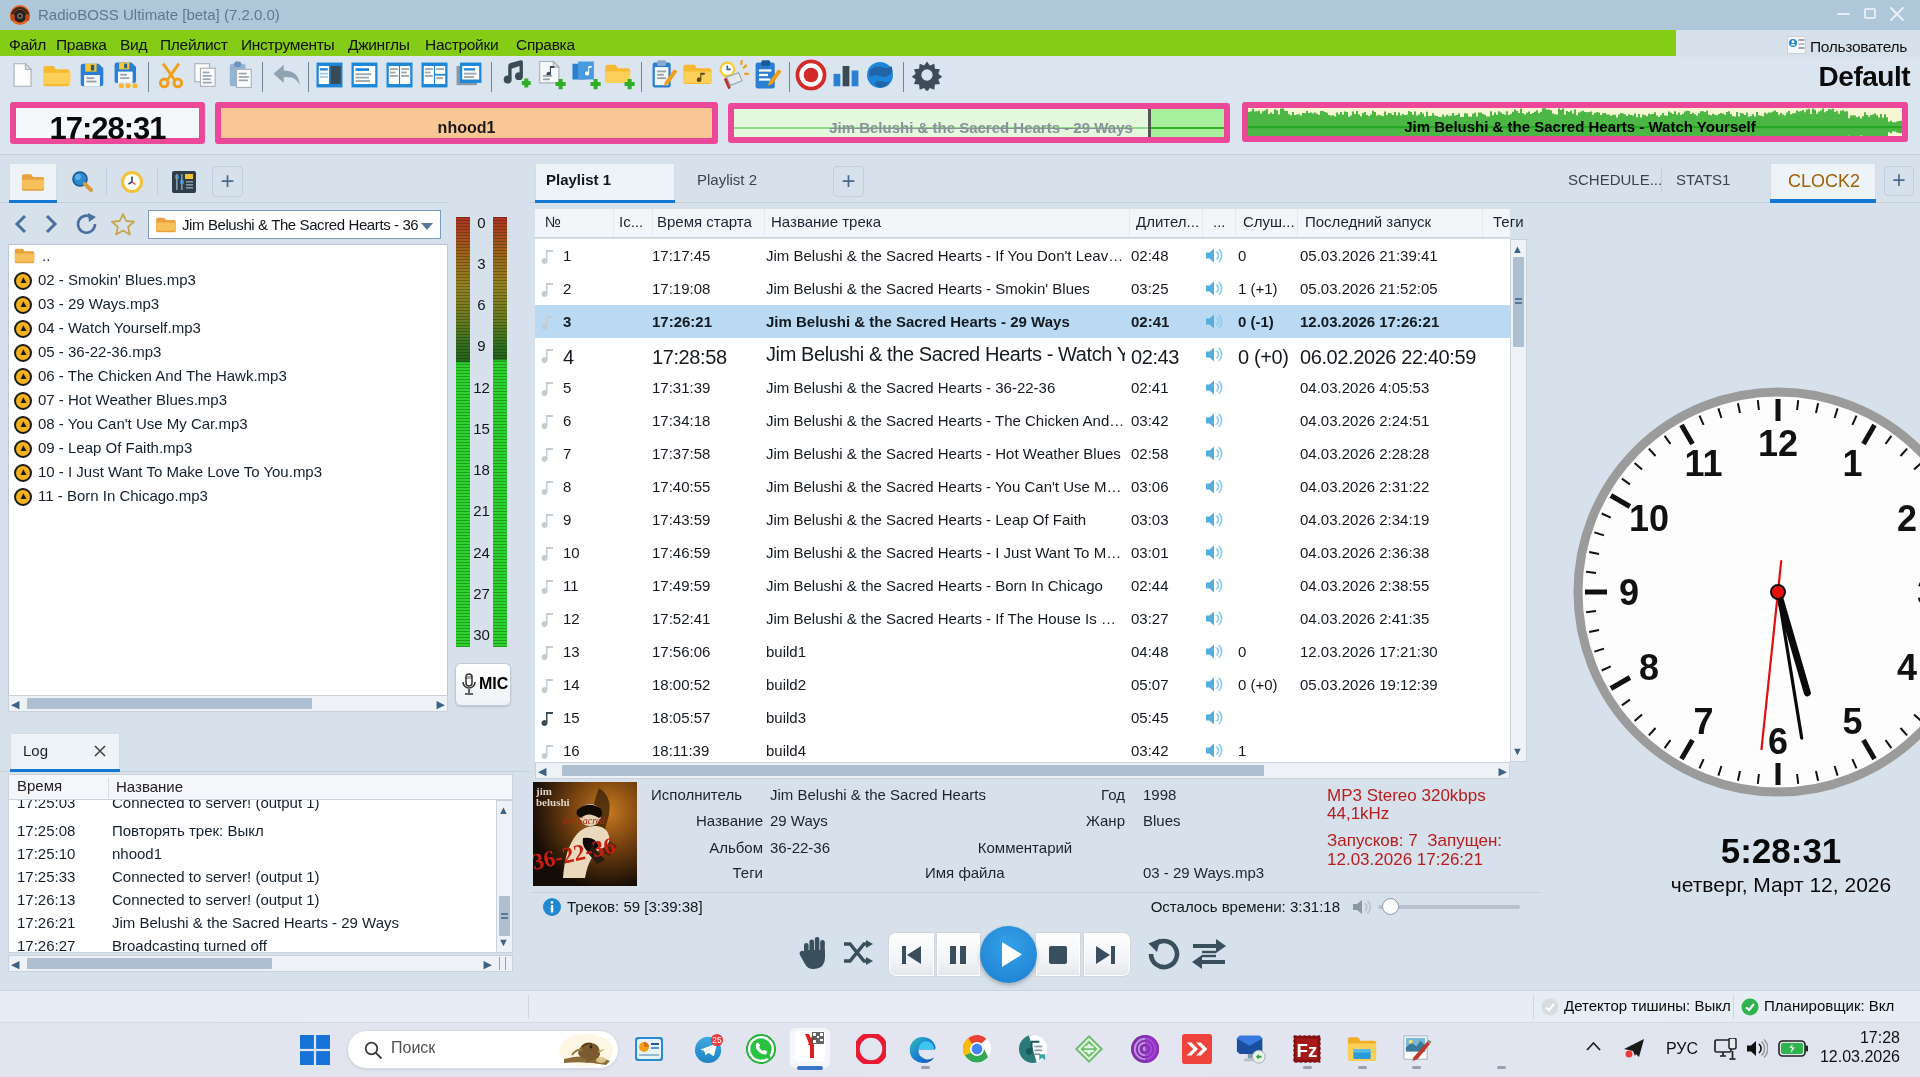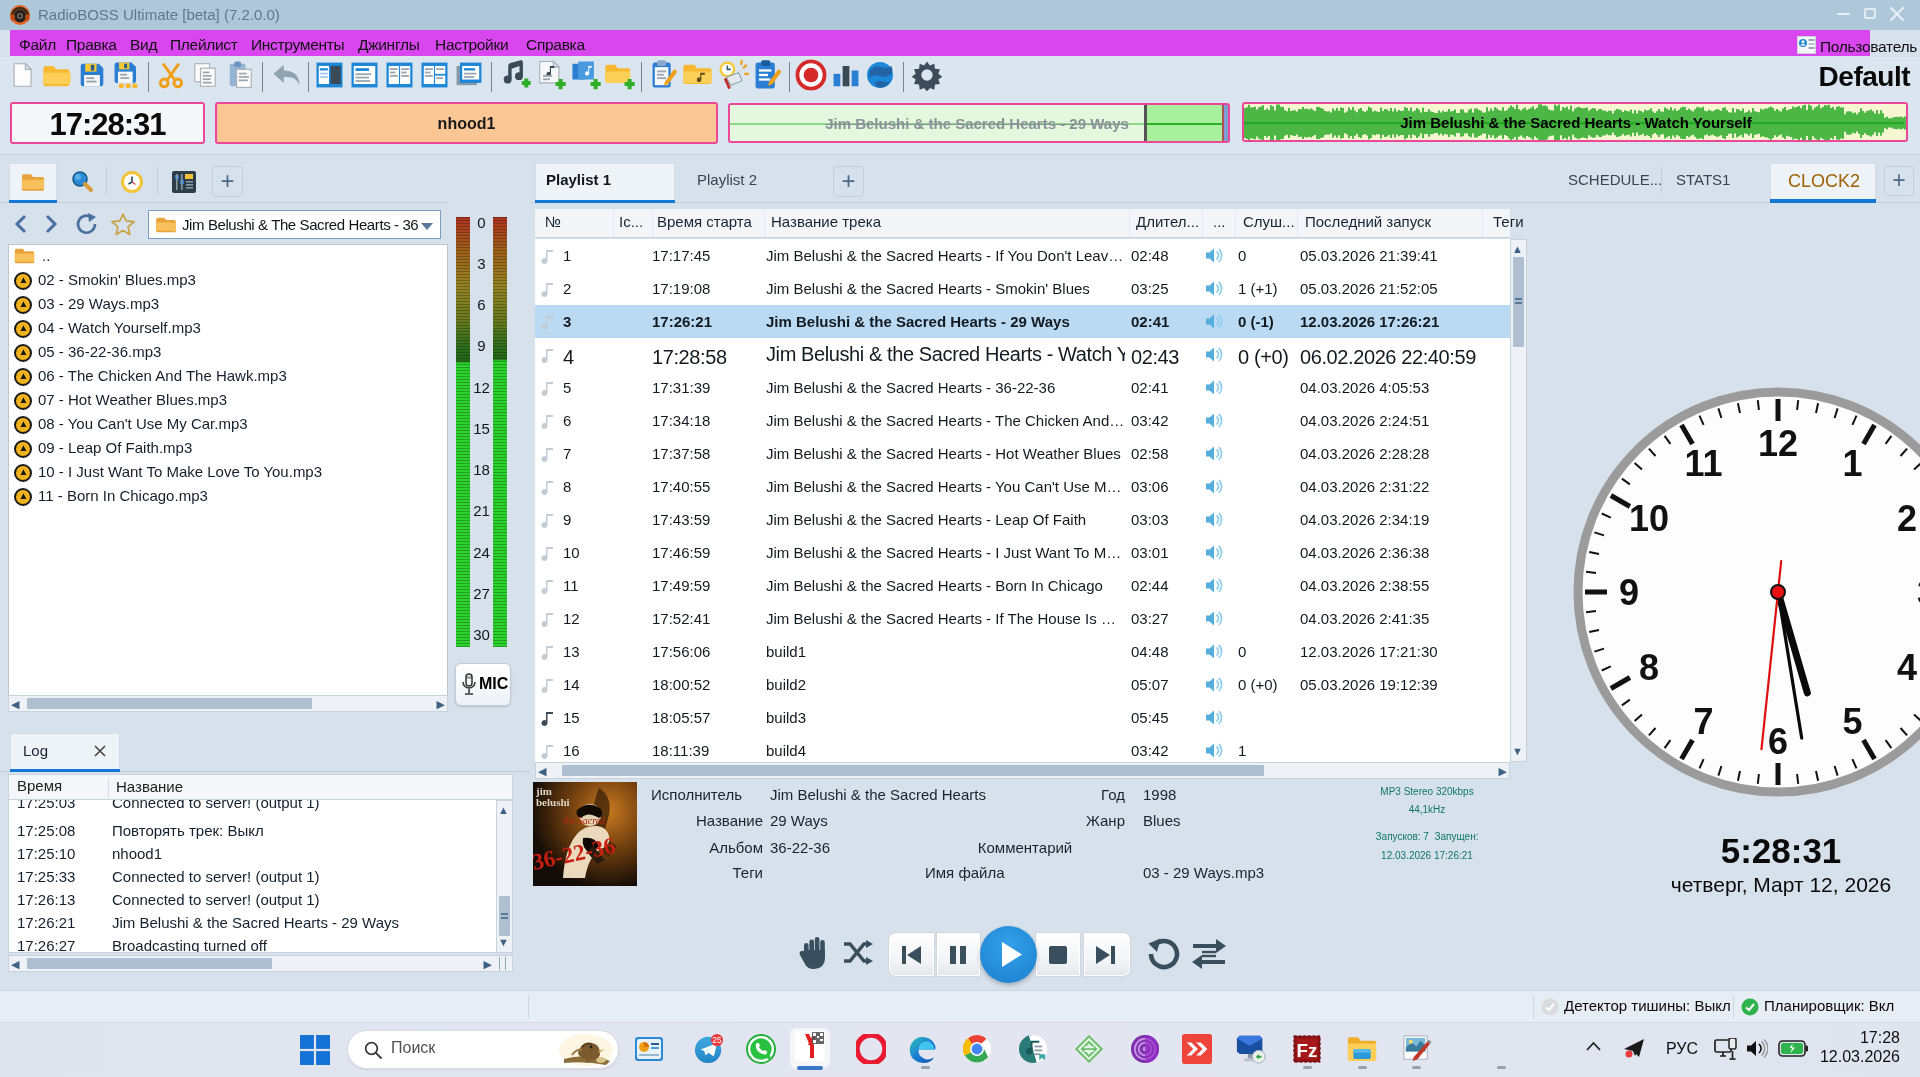--- a/index.html
+++ b/index.html
@@ -1,46 +1,46 @@
 <!DOCTYPE html>
 <html><head>
 <meta charset="utf-8">
 <style>
 *{margin:0;padding:0;box-sizing:border-box}
 html,body{width:1920px;height:1077px;overflow:hidden}
 body{font-family:"Liberation Sans",sans-serif;background:#d7e1eb;position:relative}
 .ab{position:absolute}
 .titlebar{left:0;top:0;width:1920px;height:30px;background:#aec8da;color:#60788c;font-size:15px}
-.menubar{left:10px;top:30px;width:1860px;height:27px;background:#d946ef;border-bottom:1px solid #dfe5ea;color:#111;font-size:15.5px;letter-spacing:-0.3px}
+.menubar{left:0;top:30px;width:1676px;height:27px;background:#84cc16;border-bottom:1px solid #dfe5ea;color:#111;font-size:15.5px;letter-spacing:-0.3px}
 .menubar span{display:inline-block;vertical-align:top;margin-top:3px}
 .toolbar{left:0;top:57px;width:1920px;height:41px;background:#dbe5ef}
 .toolbar svg{transform:scale(1.13);transform-origin:center}
 .tsep{position:absolute;top:5px;width:1px;height:30px;background:#76848e}
 .playerrow{left:0;top:98px;width:1920px;height:57px;background:#dbe5ef;border-bottom:1px solid #c4cfda}
-.pbox{position:absolute;border:2px solid #ec4899;border-radius:3px}
+.pbox{position:absolute;border:6px solid #ec4899;border-radius:3px}
 .panel-tabline{position:absolute;height:1px;background:#c3cedb}
 .tab-active{position:absolute;background:#eef3f8;border:1px solid #d4dde6;border-bottom:none}
 .tab-underline{position:absolute;height:3px;background:#1377d4}
 .listbox{position:absolute;background:#fff;border:1px solid #bcc8d4}
 .scrollh{position:absolute;background:#eef1f5;border:1px solid #c8d2dc}
 .thumbh{position:absolute;background:#aebfd2;border-radius:1px}
 .arrow{position:absolute;color:#3c6286;font-size:11px;line-height:15px;text-align:center}
 .grid-sep{position:absolute;top:0;width:1px;height:100%;background:#e4eaf0}
 .statusbar{left:0;top:990px;width:1920px;height:32px;background:#e7edf4;border-top:1px solid #cbd5df;font-size:15px;color:#0a0a0a}
 .taskbar{left:0;top:1022px;width:1920px;height:55px;background:linear-gradient(90deg,#e0e4ef 0%,#e3e6f1 55%,#dfe4ef 100%);border-top:1px solid #d6dae4}
 .tico{position:absolute;top:1034px;width:30px;height:30px}
 .fitem{height:24px;padding-left:29px;white-space:nowrap;position:relative;padding-top:2px}
 .fitem::before{content:"";position:absolute;left:5px;top:3px;width:14px;height:14px;border-radius:50%;background:#f2b21e;border:2.5px solid #1a1a1a}
 .fitem::after{content:"▲";position:absolute;left:9.5px;top:4.5px;font-size:10px;color:#1a1a1a}
 .vunum{position:absolute;left:0;width:67px;text-align:center;font-size:15px;color:#10161c}
 .prow{position:absolute;left:0;width:975px;height:33px;font-size:15px;color:#141a20;white-space:nowrap}
 .prow span{position:absolute;top:8px}
 .pnote{position:absolute;left:5px;top:9px;width:17px;height:18px}
 .meta-l{position:absolute;font-size:15px;color:#1a242e;white-space:nowrap}
-.meta-r{position:absolute;font-size:10px;color:#0f766e;white-space:nowrap;text-align:center}
+.meta-r{position:absolute;font-size:17px;color:#b91c1c;white-space:nowrap;text-align:left}
 .c1{left:28px}.c2{left:117px}.c3{left:231px;width:359px;overflow:hidden;white-space:nowrap;text-overflow:ellipsis}.c4{left:596px}.c5{left:703px}.c6{left:765px}
 </style>
 </head>
 <body>
 
 <div class="ab titlebar">
   <svg class="ab" style="left:9px;top:4px" width="22" height="22" viewBox="0 0 22 22">
     <circle cx="11" cy="11" r="10" fill="#e8641e"></circle>
     <circle cx="11" cy="12" r="6.5" fill="#26211e"></circle>
     <circle cx="11" cy="12" r="3" fill="#6a6258"></circle>
@@ -789,20 +789,35 @@
   <div class="meta-l" style="left:395px;top:657px;width:200px;text-align:right">Жанр</div>
   <div class="meta-l" style="left:613px;top:657px">Blues</div>
   <div class="meta-l" style="left:395px;top:684px;width:200px;text-align:center">Комментарий</div>
   <div class="meta-l" style="left:395px;top:709px;width:200px;text-align:left">Имя файла</div>
   <div class="meta-l" style="left:613px;top:709px">03 - 29 Ways.mp3</div>
   <div class="meta-r" style="left:797px;top:631px;width:200px">MP3 Stereo 320kbps</div>
   <div class="meta-r" style="left:797px;top:649px;width:200px">44,1kHz</div>
   <div class="meta-r" style="left:797px;top:676px;width:200px">Запусков: 7&nbsp;&nbsp;Запущен:</div>
   <div class="meta-r" style="left:797px;top:695px;width:200px">12.03.2026 17:26:21</div>
 
+  <div class="ab" style="left:0;top:737px;width:1012px;height:28px;border-top:1px solid #c9d3dd;font-size:15px;color:#10161c">
+    <svg class="ab" style="left:13px;top:5px" width="18" height="18" viewBox="0 0 18 18">
+        <circle cx="9" cy="9" r="9" fill="#1e88d2"></circle>
+        <rect x="7.8" y="3.2" width="2.4" height="2.4" fill="#fff"></rect>
+        <rect x="7.8" y="7" width="2.4" height="7.5" fill="#fff"></rect>
+      </svg>
+    <span class="ab" style="left:37px;top:5px">Треков: 59 [3:39:38]</span>
+    <div class="ab" style="left:510px;top:5px;width:300px;text-align:right">Осталось времени: 3:31:18</div>
+    <svg class="ab" style="left:822px;top:5px" width="20" height="18" viewBox="0 0 20 18">
+        <path d="M1 6 h4 l5-4 v14 l-5-4 h-4 z" fill="#8a97a4"></path>
+        <path d="M13 5 a5.5 5.5 0 0 1 0 8 M15.5 2.5 a9 9 0 0 1 0 13" stroke="#b9c2cc" stroke-width="1.6" fill="none"></path>
+      </svg>
+    <div class="ab" style="left:848px;top:12px;width:142px;height:4px;background:#b9c2cc;border-radius:2px"></div>
+    <div class="ab" style="left:852px;top:5px;width:17px;height:17px;background:#fdfdfd;border:1px solid #8a97a4;border-radius:50%"></div>
+  </div>
 
   <div class="ab" style="left:0;top:765px;width:1012px;height:70px" id="transport">
     <svg class="ab" style="left:269px;top:16px" width="30" height="34" viewBox="0 0 30 34">
         <g fill="#394f5e">
           <rect x="5" y="7" width="4.6" height="14" rx="2.3"></rect>
           <rect x="10.4" y="3.5" width="4.6" height="17" rx="2.3"></rect>
           <rect x="15.8" y="1" width="4.6" height="19" rx="2.3"></rect>
           <rect x="21.2" y="4" width="4.6" height="16" rx="2.3"></rect>
           <path d="M5 14 h21 v8 q0 10-10.5 11 q-7 .5-9.5-5 l-5-9 q-1.5-3 1.5-4 q2-.5 3.5 1.5 z"></path>
           <path d="M2.5 15 q-2.5 1 -1 4 l4.5 8 3-6 -3.5-5 q-1.5-2 -3-1"></path>

